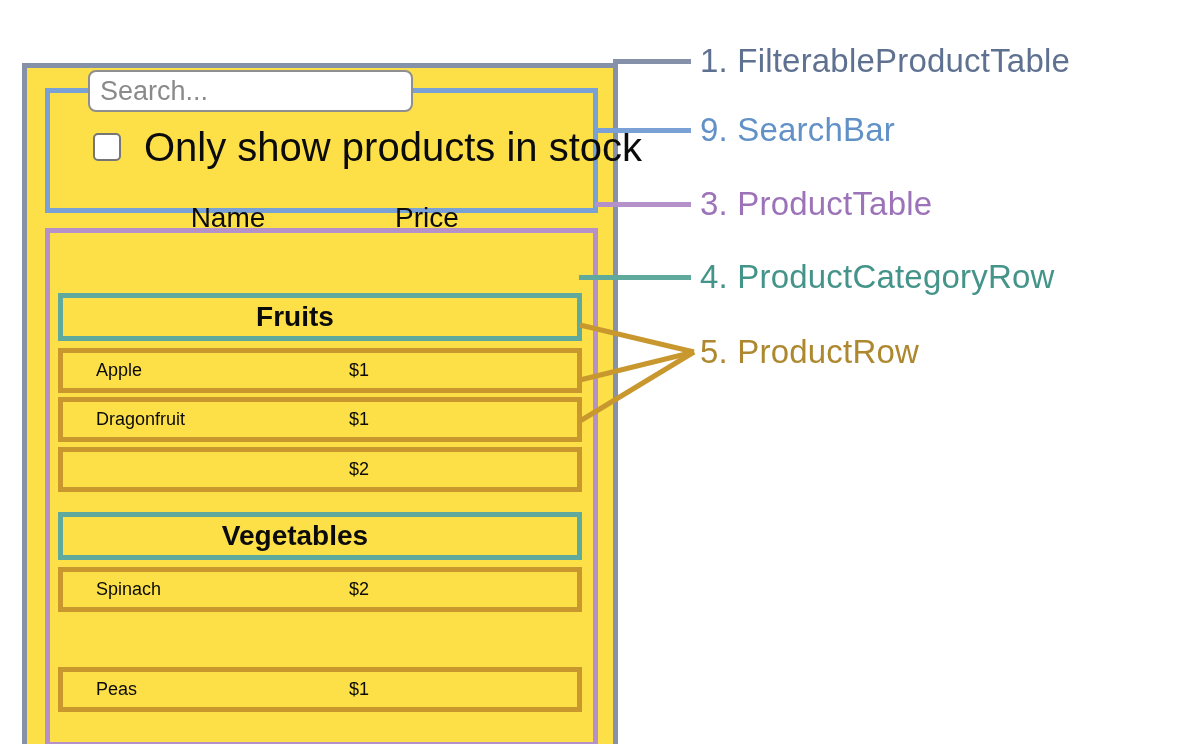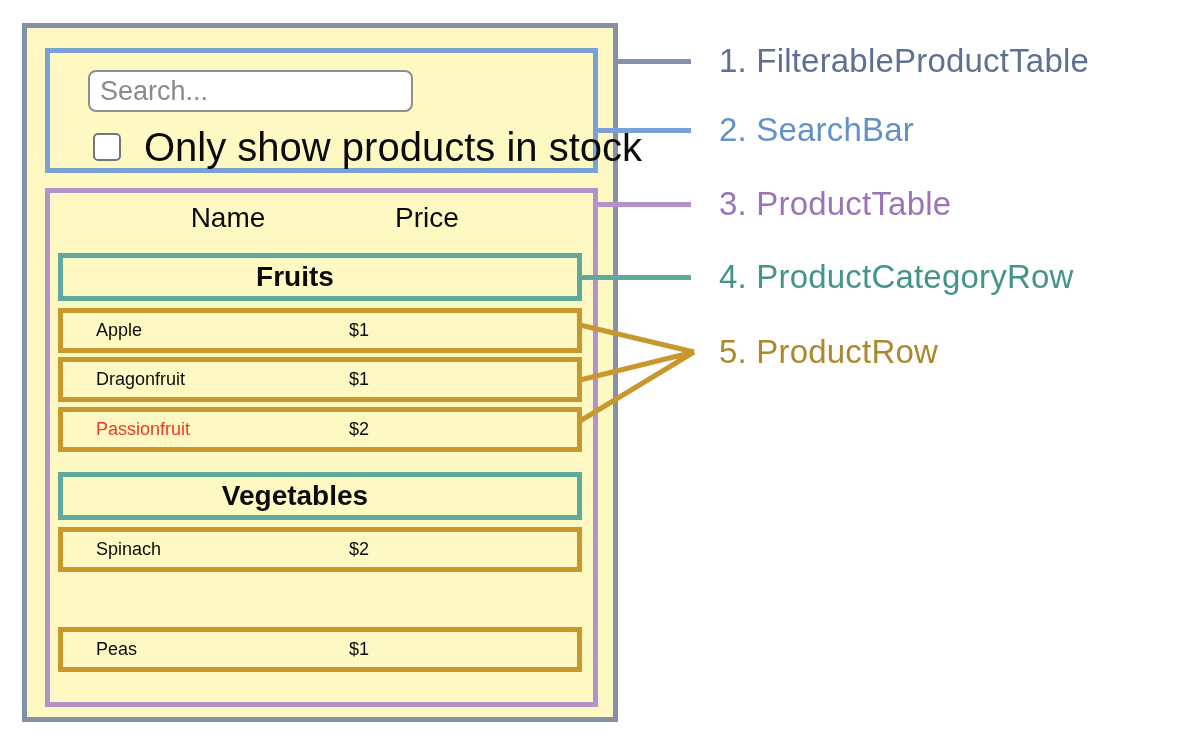--- a/index.html
+++ b/index.html
@@ -1,20 +1,20 @@
 <!DOCTYPE html>
 <html><head>
 <meta charset="utf-8">
 <style>
   html,body{margin:0;padding:0;background:#ffffff;}
   .stage{
     position:relative;width:1200px;height:744px;background:#ffffff;overflow:hidden;
     font-family:"Liberation Sans","DejaVu Sans",sans-serif;color:#0b0b0b;
   }
-  .box{position:absolute;box-sizing:border-box;background:#fef9c3;}
+  .box{position:absolute;box-sizing:border-box;background:#fde047;margin-top:40px;}
   .outer{left:22px;top:23px;width:596px;height:699px;border:5px solid #8491a8;}
   .sb{left:45px;top:48px;width:553px;height:125px;border:5px solid #7aa1d6;}
   .pt{left:45px;top:188px;width:553px;height:519px;border:5px solid #b591ca;}
   .cat{left:58px;width:524px;height:48px;border:5px solid #5fa99d;}
   .prow{left:58px;width:524px;height:45px;border:5px solid #c8982f;}
   .cat-label{
     position:absolute;left:232px;top:0;transform:translateX(-50%);
     line-height:38px;font-size:28px;font-weight:bold;white-space:nowrap;
   }
   .cell{position:absolute;top:0;line-height:35px;font-size:18px;white-space:nowrap;}
@@ -35,21 +35,21 @@
   .search-input::placeholder{color:#8a8a8a;opacity:1;}
   .checkbox{
     position:absolute;left:93px;top:133px;width:28px;height:28px;box-sizing:border-box;
     border:2px solid #767676;border-radius:5px;background:#fff;cursor:pointer;
   }
   .check-label{
     position:absolute;left:144px;top:132px;line-height:30px;font-size:40px;white-space:nowrap;
   }
   .anno{
     position:absolute;left:700px;transform:translateY(-50%);
-    font-size:33px;white-space:nowrap;letter-spacing:0.2px;margin-left:19px;
+    font-size:33px;white-space:nowrap;letter-spacing:0.2px;
   }
   .a1{top:61px;color:#5f7190;}
   .a2{top:130px;color:#6191c7;}
   .a3{top:204px;color:#9c73b9;}
   .a4{top:277px;color:#44948a;}
   .a5{top:352px;color:#ad882e;}
   .connectors{position:absolute;left:0;top:0;pointer-events:none;}
 </style>
 </head>
 <body>
@@ -73,21 +73,20 @@
 
   <div class="box prow" style="top:308px;">
     <span class="cell cell-name">Apple</span>
     <span class="cell cell-price">$1</span>
   </div>
   <div class="box prow" style="top:357px;">
     <span class="cell cell-name">Dragonfruit</span>
     <span class="cell cell-price">$1</span>
   </div>
   <div class="box prow" style="top:407px;">
-    <span class="cell cell-name red">Passionfruit</span>
     <span class="cell cell-price">$2</span>
   </div>
 
   <div class="box cat" style="top:472px;">
     <span class="cat-label">Vegetables</span>
   </div>
 
   <div class="box prow" style="top:527px;">
     <span class="cell cell-name">Spinach</span>
     <span class="cell cell-price">$2</span>
@@ -101,18 +100,18 @@
     <line x1="613" y1="61.5" x2="691" y2="61.5" stroke="#8491a8" stroke-width="5"></line>
     <line x1="595" y1="130.5" x2="691" y2="130.5" stroke="#7aa1d6" stroke-width="5"></line>
     <line x1="595" y1="204.5" x2="691" y2="204.5" stroke="#b591ca" stroke-width="5"></line>
     <line x1="579" y1="277.5" x2="691" y2="277.5" stroke="#5fa99d" stroke-width="5"></line>
     <line x1="580" y1="325" x2="694" y2="352" stroke="#c8982f" stroke-width="5"></line>
     <line x1="580" y1="380" x2="694" y2="352" stroke="#c8982f" stroke-width="5"></line>
     <line x1="580" y1="421" x2="694" y2="352" stroke="#c8982f" stroke-width="5"></line>
   </svg>
 
   <div class="anno a1">1. FilterableProductTable</div>
-  <div class="anno a2">2. SearchBar</div>
+  <div class="anno a2">9. SearchBar</div>
   <div class="anno a3">3. ProductTable</div>
   <div class="anno a4">4. ProductCategoryRow</div>
   <div class="anno a5">5. ProductRow</div>
 
 </div>
 
 </body></html>

